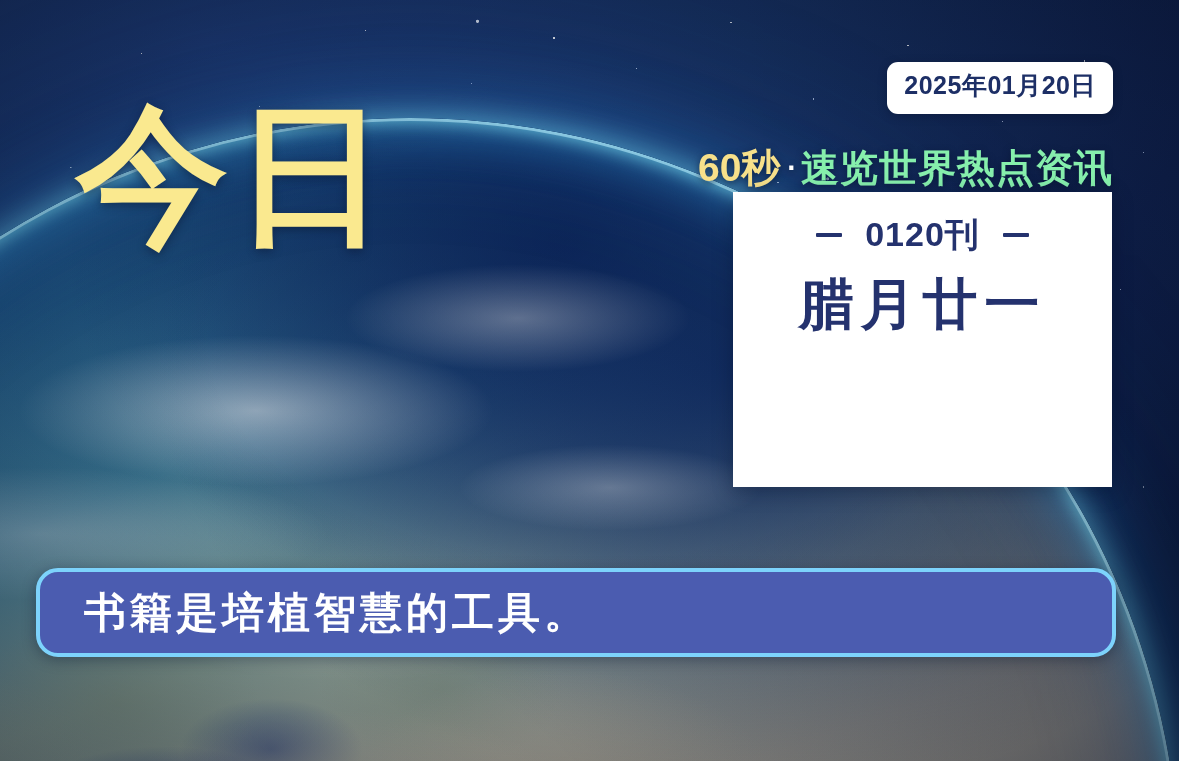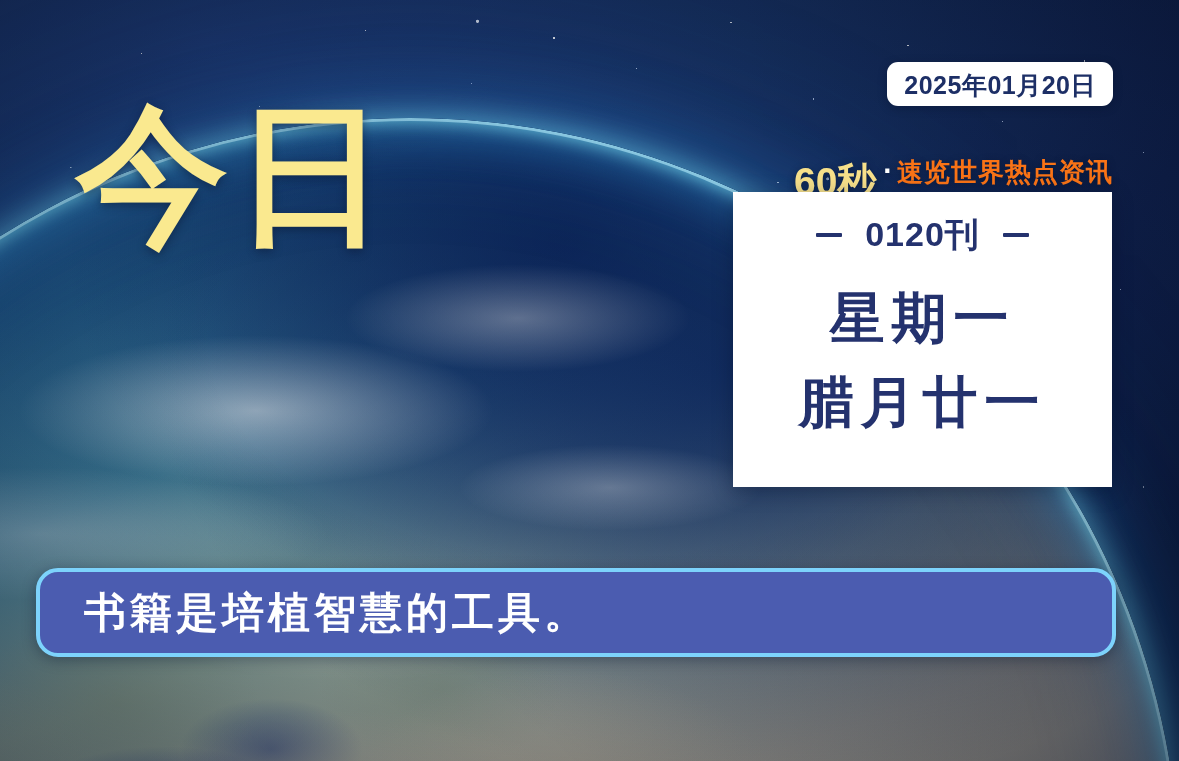--- a/index.html
+++ b/index.html
@@ -188,54 +188,54 @@
   .date-badge {
     position: absolute;
     right: 66px;
     top: 62px;
     z-index: 7;
     background: #ffffff;
     color: #1d2f66;
     font-size: 25px;
     font-weight: bold;
     letter-spacing: .5px;
-    padding: 7px 17px 4px;
+    padding: 7px 17px 12px;
     border-radius: 11px;
     white-space: nowrap;
     box-shadow: 0 2px 8px rgba(5,14,40,.35);
   }
 
   
   .tagline {
     position: absolute;
     right: 66px;
-    top: 155px;
+    top: 141px;
     z-index: 7;
     display: flex;
-    align-items: flex-start;
+    align-items: center;
     white-space: nowrap;
   }
   .tag-60 {
     font-size: 39px;
     font-weight: bold;
     color: #f7e08a;
     letter-spacing: 0px;
     text-shadow: 0 2px 7px rgba(6,16,44,.6);
   }
   .tag-dot {
     font-size: 29px;
     font-weight: bold;
     color: #ffffff;
     margin: 0 4px 0 7px;
     text-shadow: 0 2px 7px rgba(6,16,44,.6);
   }
   .tag-sub {
-    font-size: 26px;
-    font-weight: bold;
-    color: #f97316;
+    font-size: 38px;
+    font-weight: bold;
+    color: #86efac;
     letter-spacing: 1px;
     text-shadow: 0 2px 7px rgba(6,16,44,.6);
   }
 
   
   .info-card {
     position: absolute;
     left: 733px;
     top: 192px;
     width: 379px;
@@ -340,21 +340,20 @@
     <span class="tag-dot">·</span>
     <span class="tag-sub">速览世界热点资讯</span>
   </div>
 
   <div class="info-card">
     <div class="issue-row">
       <span class="issue-dash"></span>
       <span class="issue-text">0120刊</span>
       <span class="issue-dash"></span>
     </div>
-    <div class="weekday">星期一</div>
     <div class="lunar">腊月廿一</div>
   </div>
 
   <div class="quote-bar">
     <span class="quote-text">书籍是培植智慧的工具。</span>
   </div>
 
 </div>
 
 </body></html>

